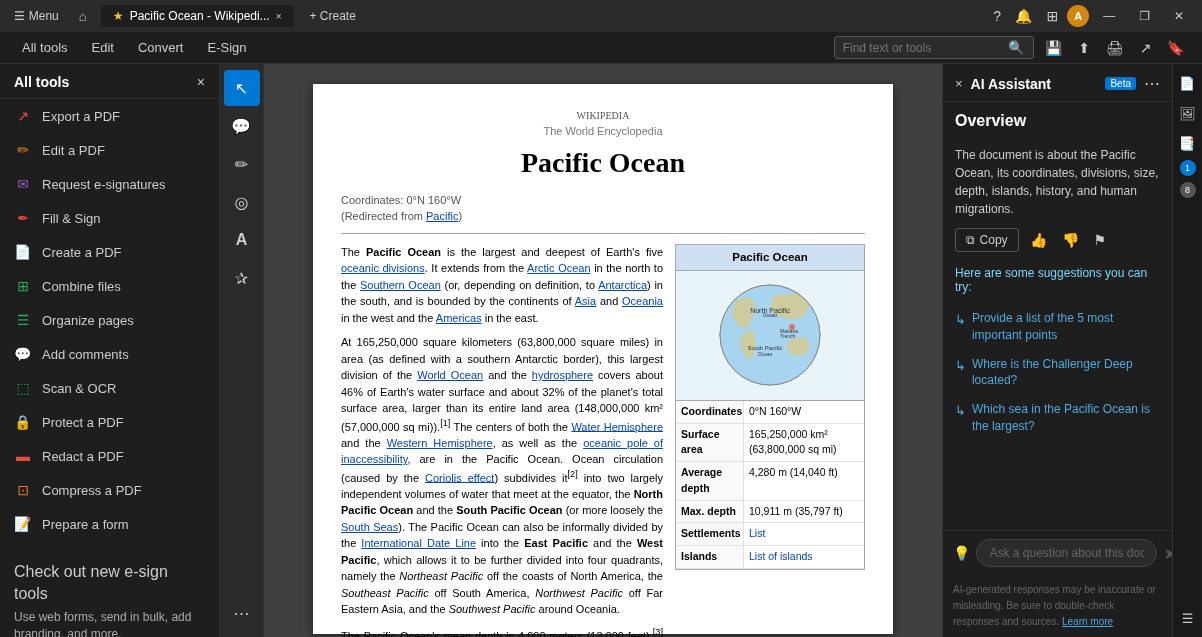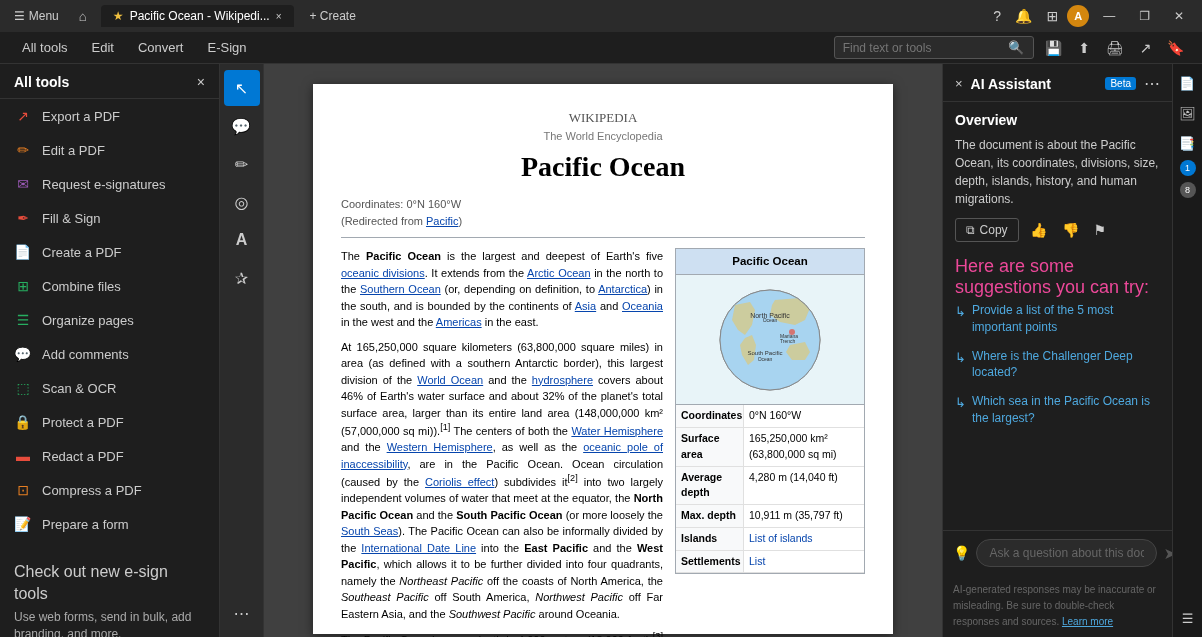--- a/index.html
+++ b/index.html
@@ -118,21 +118,21 @@
       background: #fff;
       width: 580px;
       min-height: 550px;
       padding: 24px 28px;
       color: #000;
       font-size: 11.5px;
       line-height: 1.5;
       box-shadow: 0 2px 10px rgba(0,0,0,0.5);
     }
     .wiki-header { text-align: center; margin-bottom: 8px; }
-    .wiki-site { font-family: serif; font-size: 13px; color: #555; }
+    .wiki-site { font-family: serif; font-size: 10px; color: #555; }
     .wiki-site-sub { font-size: 11px; color: #777; }
     .wiki-title { font-family: 'Linux Libertine', Georgia, serif; font-size: 28px; font-weight: bold; color: #000; margin-top: 2px; }
     .wiki-coords { font-size: 11px; color: #555; margin-top: 4px; }
     .wiki-redirect { font-size: 11px; color: #555; margin-bottom: 8px; }
     .wiki-redirect a { color: #0645ad; }
     .wiki-hr { border: none; border-top: 1px solid #a2a9b1; margin: 6px 0 10px; }
     .wiki-body { display: flex; gap: 12px; }
     .wiki-text { flex: 1; }
     .wiki-para { margin-bottom: 8px; text-align: justify; font-size: 11px; }
     .wiki-para b { font-weight: bold; }
@@ -167,27 +167,27 @@
       align-items: center;
       padding: 10px 12px 8px;
       border-bottom: 1px solid #333;
       gap: 8px;
     }
     .ai-close { background: none; border: none; color: #ccc; cursor: pointer; font-size: 13px; }
     .ai-title { font-size: 14px; font-weight: 600; color: #fff; flex: 1; }
     .ai-beta { background: #0078d4; color: #fff; font-size: 10px; padding: 1px 5px; border-radius: 3px; }
     .ai-more { background: none; border: none; color: #ccc; cursor: pointer; font-size: 16px; }
     .ai-content { flex: 1; overflow-y: auto; padding: 10px 12px; }
-    .ai-section-title { font-size: 14px; font-weight: 600; color: #fff; margin-bottom: 8px; }
+    .ai-section-title { font-size: 16px; font-weight: 600; color: #fff; margin-bottom: 16px; }
     .ai-overview-text { font-size: 12px; color: #ccc; line-height: 1.5; margin-bottom: 10px; }
     .ai-copy-row { display: flex; align-items: center; gap: 8px; margin-bottom: 14px; }
     .ai-copy-btn { display: flex; align-items: center; gap: 5px; background: none; border: 1px solid #555; color: #ccc; padding: 4px 10px; border-radius: 3px; cursor: pointer; font-size: 12px; }
     .ai-feedback { display: flex; gap: 6px; }
     .ai-fb-btn { background: none; border: none; color: #ccc; cursor: pointer; font-size: 14px; padding: 2px 4px; }
-    .ai-suggestions-label { font-size: 18px; color: #ec4899; margin-bottom: 4px; }
+    .ai-suggestions-label { font-size: 12px; color: #7dd3fc; margin-bottom: 16px; }
     .ai-suggestion {
       display: flex; align-items: flex-start; gap: 6px; margin-bottom: 12px;
       color: #4ea8de; font-size: 12px; line-height: 1.4; cursor: pointer;
     }
     .ai-suggestion-arrow { color: #4ea8de; font-size: 13px; flex-shrink: 0; margin-top: 1px; }
     .ai-input-row {
       border-top: 1px solid #333;
       padding: 8px 10px;
       display: flex;
       align-items: center;
@@ -437,26 +437,26 @@
           </div>
           <div class="wiki-infobox-row">
             <div class="wiki-infobox-label">Average depth</div>
             <div class="wiki-infobox-value">4,280 m (14,040 ft)</div>
           </div>
           <div class="wiki-infobox-row">
             <div class="wiki-infobox-label">Max. depth</div>
             <div class="wiki-infobox-value">10,911 m (35,797 ft)</div>
           </div>
           <div class="wiki-infobox-row">
+            <div class="wiki-infobox-label">Settlements</div>
+            <div class="wiki-infobox-value" style="color:#0645ad;">List</div>
+          </div>
+          <div class="wiki-infobox-row">
             <div class="wiki-infobox-label">Islands</div>
             <div class="wiki-infobox-value" style="color:#0645ad;">List of islands</div>
-          </div>
-          <div class="wiki-infobox-row">
-            <div class="wiki-infobox-label">Settlements</div>
-            <div class="wiki-infobox-value" style="color:#0645ad;">List</div>
           </div>
         </div>
       </div>
     </div>
   </div>
 
   <div class="right-panel">
     <div class="ai-header">
       <button class="ai-close">×</button>
       <span class="ai-title">AI Assistant</span>

